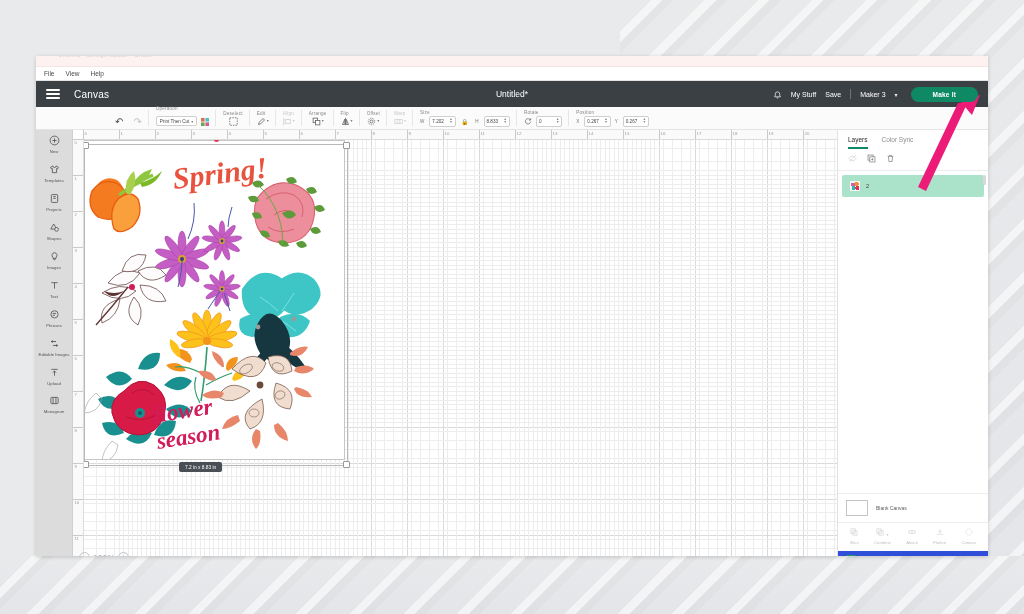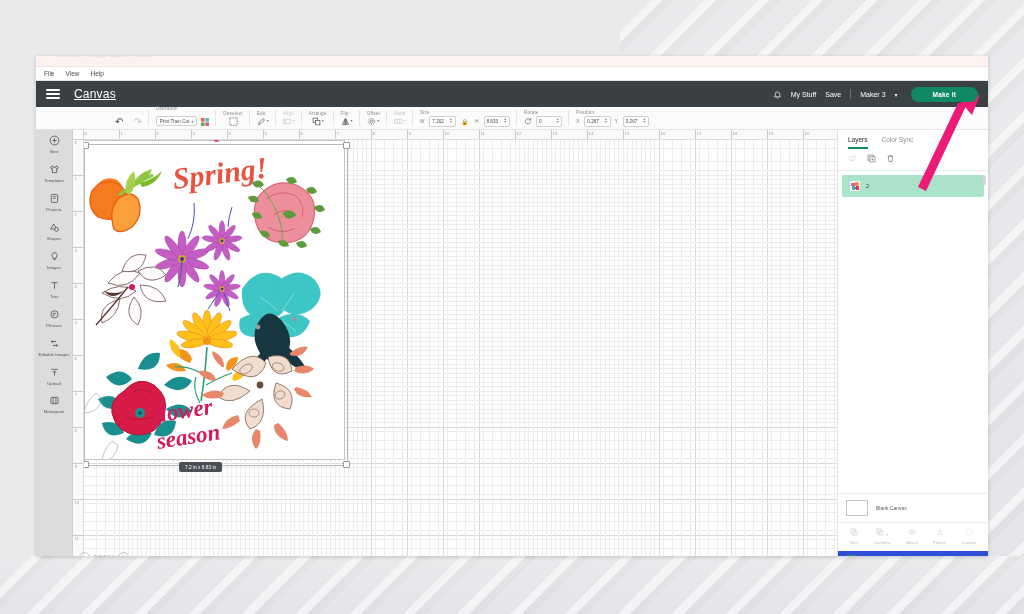--- a/index.html
+++ b/index.html
@@ -48,21 +48,21 @@
   }
   .menubar span{cursor:default;}
 
   
   .header{
     height:26px;background:#3b4045;display:flex;align-items:center;
     padding:0 10px;color:#fff;
   }
   .hamburger{width:14px;display:flex;flex-direction:column;gap:2.5px;margin-right:14px;cursor:pointer;}
   .hamburger i{display:block;height:1.6px;background:#fff;border-radius:1px;}
-  .header .canvas-label{font-size:12px;letter-spacing:.2px;text-decoration:underline;}
+  .header .canvas-label{font-size:10px;letter-spacing:.2px;}
   .header .doc-title{
     position:absolute;left:0;right:0;text-align:center;font-size:8.5px;
     pointer-events:none;
   }
   .header-right{margin-left:auto;display:flex;align-items:center;gap:9px;font-size:7px;z-index:2;}
   .bell{width:9px;height:9px;display:inline-block;}
   .divider-v{width:1px;height:10px;background:#6d7278;}
   .chev{font-size:6px;opacity:.9;}
   .makeit{
     background:#0f8963;color:#fff;border:none;border-radius:11px;
@@ -247,20 +247,21 @@
     <span>Help</span>
   </div>
 
   <div class="header" style="position:relative;">
     <div class="hamburger">
         <i></i>
         <i></i>
         <i></i>
       </div>
     <div class="canvas-label">Canvas</div>
+    <div class="doc-title">Untitled*</div>
     <div class="header-right">
       <span class="bell">
         <svg viewBox="0 0 24 24" width="9" height="9" fill="none" stroke="#ffffff" stroke-width="1.8">
           <path d="M18 16v-5a6 6 0 1 0-12 0v5l-2 2h16l-2-2z"></path>
             <path d="M10 20a2 2 0 0 0 4 0"></path>
         </svg>
       </span>
       <span>My Stuff</span>
       <span>Save</span>
       <span class="divider-v"></span>

